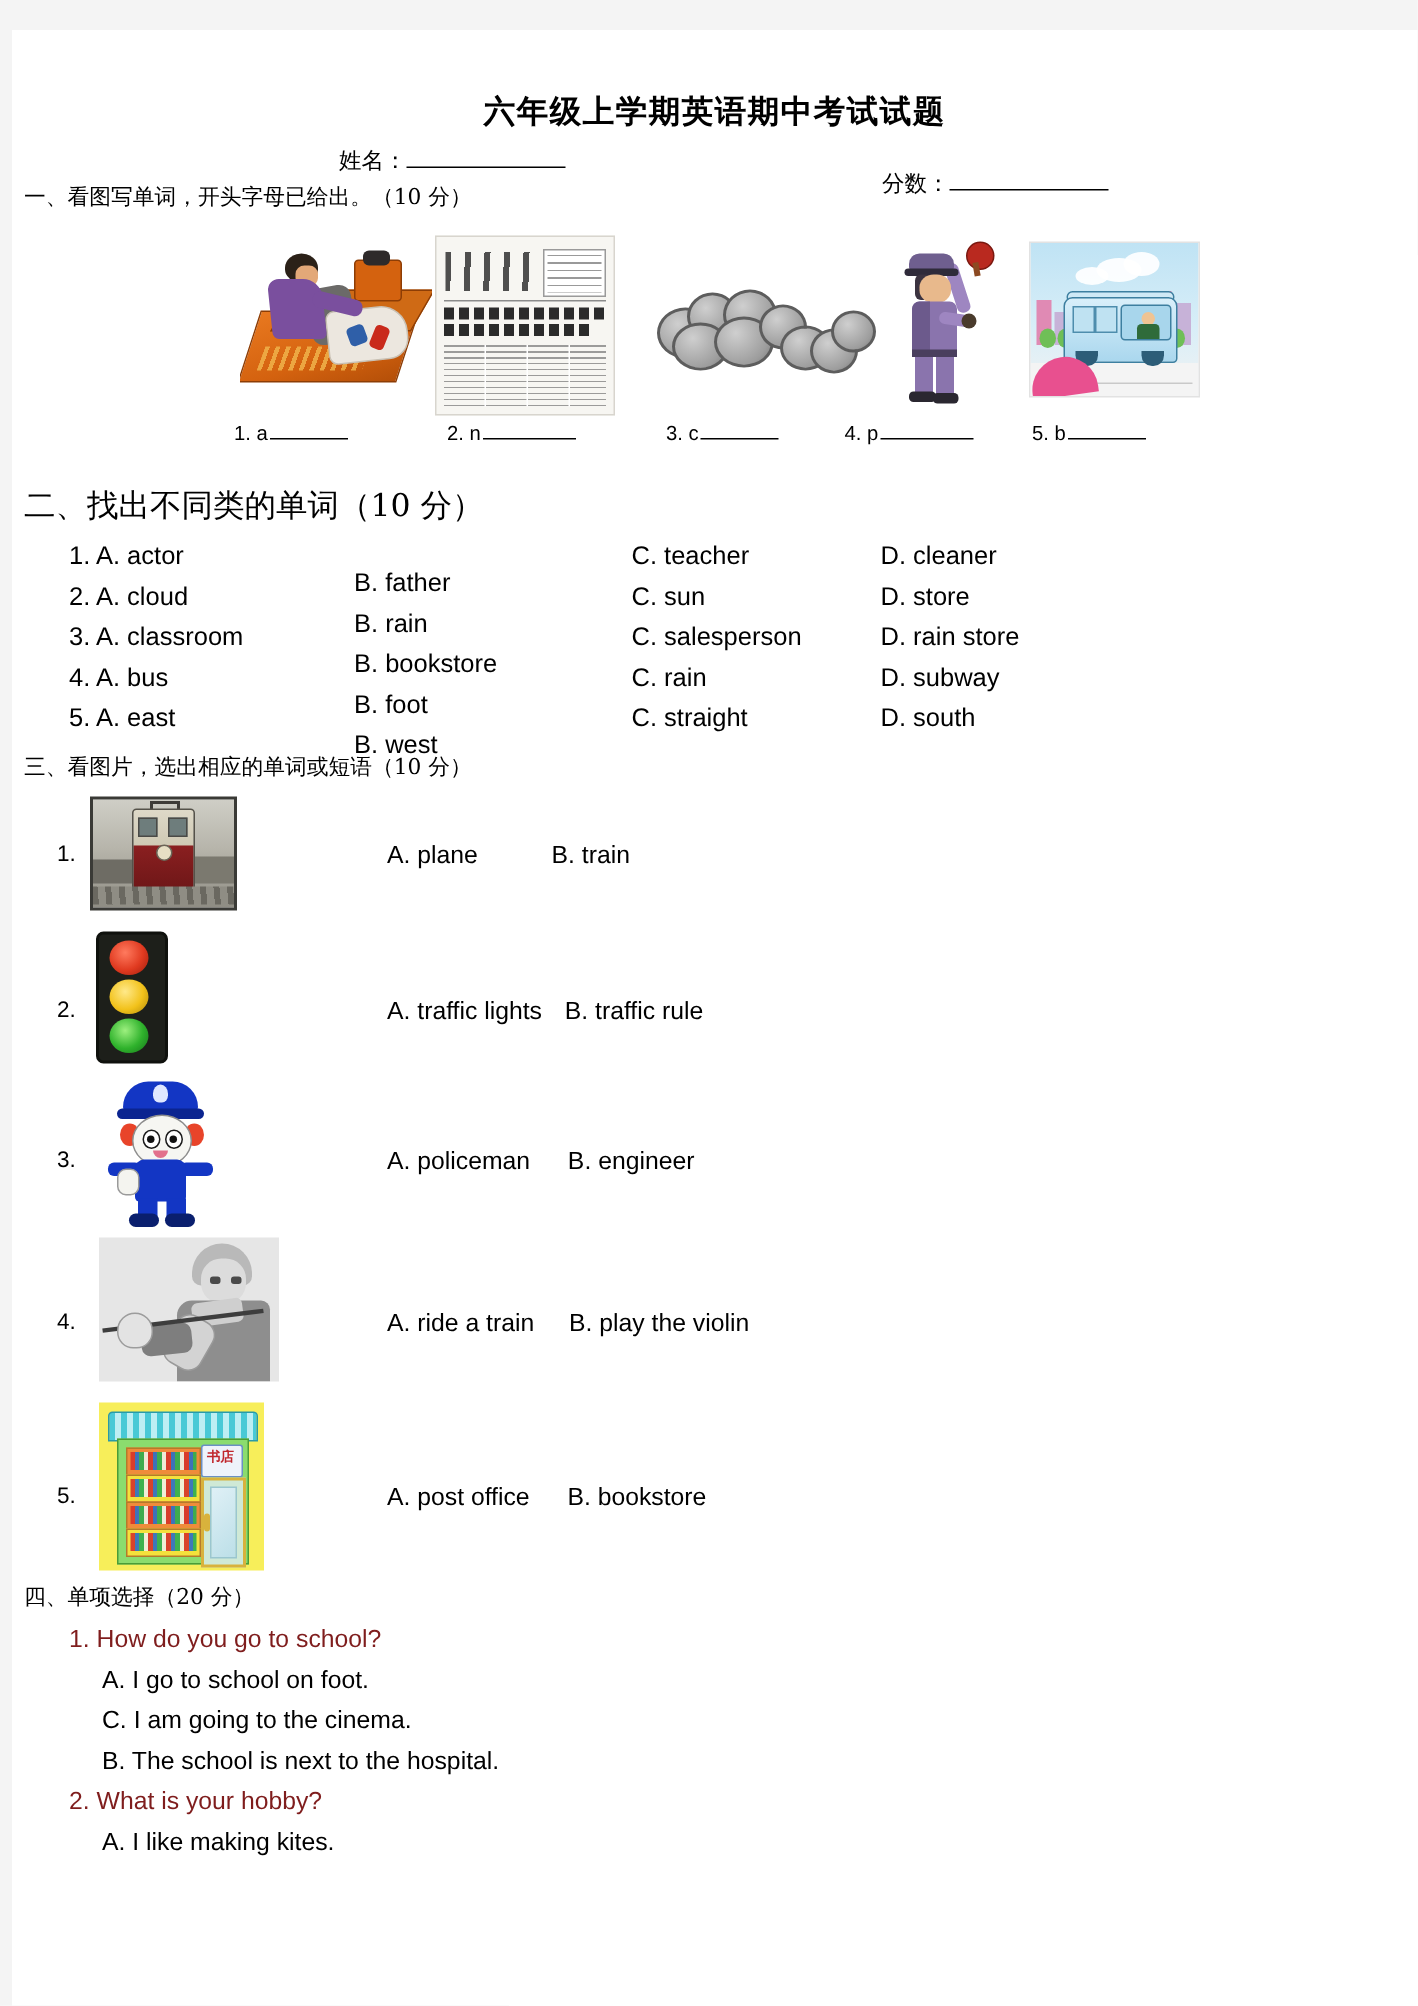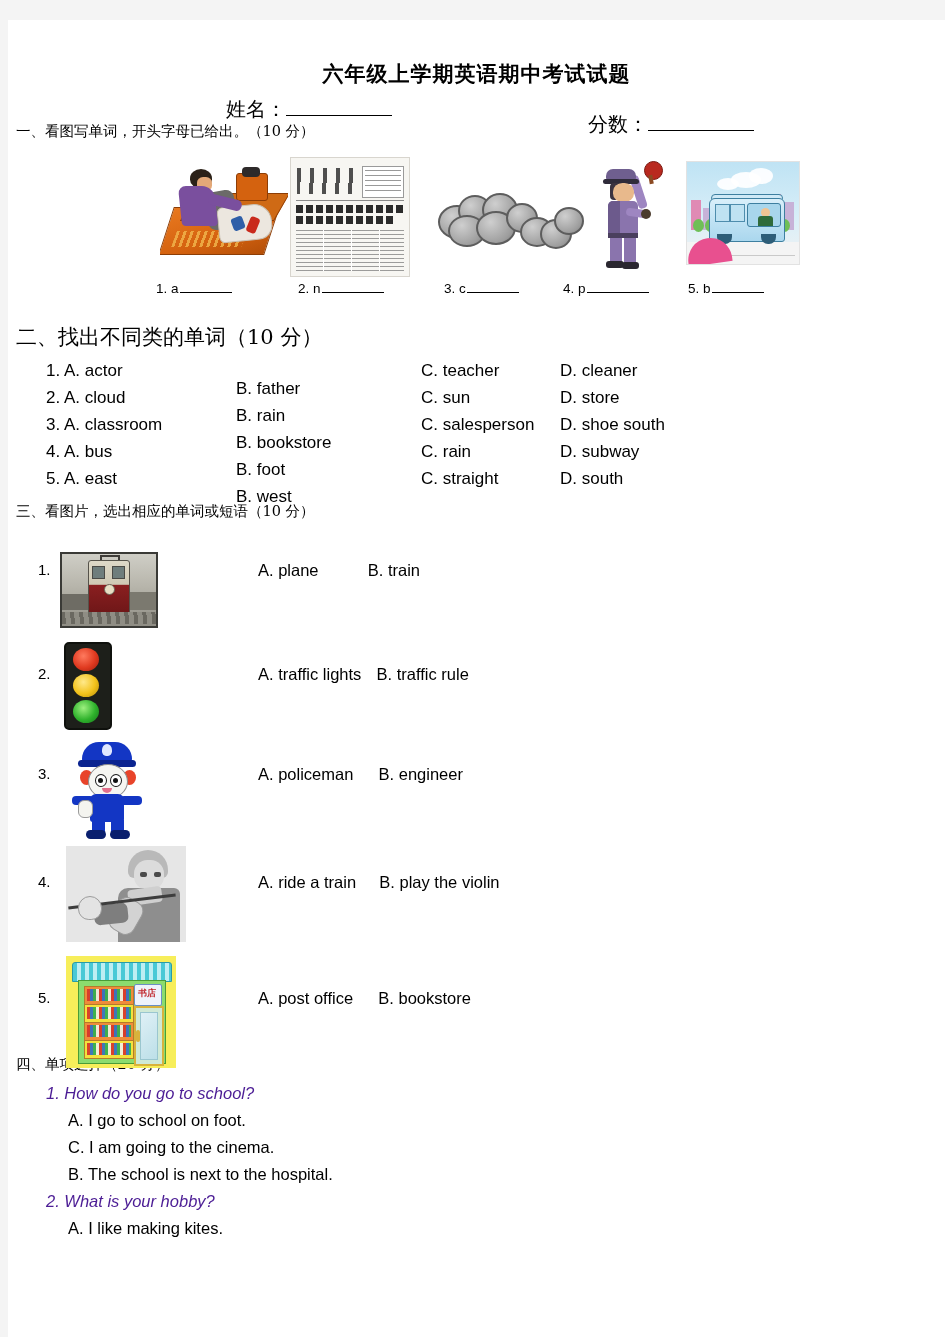--- a/index.html
+++ b/index.html
@@ -36,21 +36,21 @@
     letter-spacing: 1px;
     margin: 0;
     padding-top: 40px;
     color: #000;
   }
   .name-score-row {
     position: relative;
     height: 26px;
     margin-top: 8px;
     font-family: "DejaVu Serif", serif;
-    font-size: 20px;
+    font-size: 15px;
   }
   .field-name {
     position: absolute;
     left: 218px;
     top: 0;
     white-space: nowrap;
   }
   .field-score {
     position: absolute;
     left: 580px;
@@ -112,51 +112,50 @@
   .s2-row {
     position: relative;
     height: 27px;
     font-size: 17px;
     font-family: "Liberation Sans", sans-serif;
     color: #000;
   }
   .s2-a { position: absolute; left: 0; }
   .s2-b { position: absolute; left: 190px; margin-top: 18px; }
   .s2-c { position: absolute; left: 375px; }
-  .s2-d { position: absolute; left: 514px; }
+  .s2-d { position: absolute; left: 541px; }
 
   
   .s3 { margin-top: 4px; }
   .s3-row {
     position: relative;
     height: 96px;
   }
   .s3-num {
     position: absolute;
     left: 30px;
     font-size: 15px;
     font-family: "Liberation Sans", sans-serif;
   }
-  .s3-pic { position: absolute; left: 52px; margin-top: 21px; }
+  .s3-pic { position: absolute; left: 52px; }
   .s3-opts {
     position: absolute;
     left: 250px;
     font-size: 16.5px;
     font-family: "Liberation Sans", sans-serif;
     white-space: nowrap;
   }
 
   
   .s4 { margin-top: 6px; padding-left: 38px; }
   .s4-q {
     font-size: 16.5px;
     font-family: "Liberation Sans", sans-serif;
     line-height: 27px;
-    color: #4c1d95;
-    font-style: italic;
+    color: #7f1d1d;
   }
   .s4-opt {
     font-size: 16.5px;
     font-family: "Liberation Sans", sans-serif;
     line-height: 27px;
     padding-left: 22px;
     color: #000;
   }
 
   
@@ -752,21 +751,21 @@
     <div class="s2-row">
       <span class="s2-a">2. A. cloud</span>
       <span class="s2-b">B. rain</span>
       <span class="s2-c">C. sun</span>
       <span class="s2-d">D. store</span>
     </div>
     <div class="s2-row">
       <span class="s2-a">3. A. classroom</span>
       <span class="s2-b">B. bookstore</span>
       <span class="s2-c">C. salesperson</span>
-      <span class="s2-d">D. shoe south</span>
+      <span class="s2-d">D. rain store</span>
     </div>
     <div class="s2-row">
       <span class="s2-a">4. A. bus</span>
       <span class="s2-b">B. foot</span>
       <span class="s2-c">C. rain</span>
       <span class="s2-d">D. subway</span>
     </div>
     <div class="s2-row">
       <span class="s2-a">5. A. east</span>
       <span class="s2-b">B. west</span>

